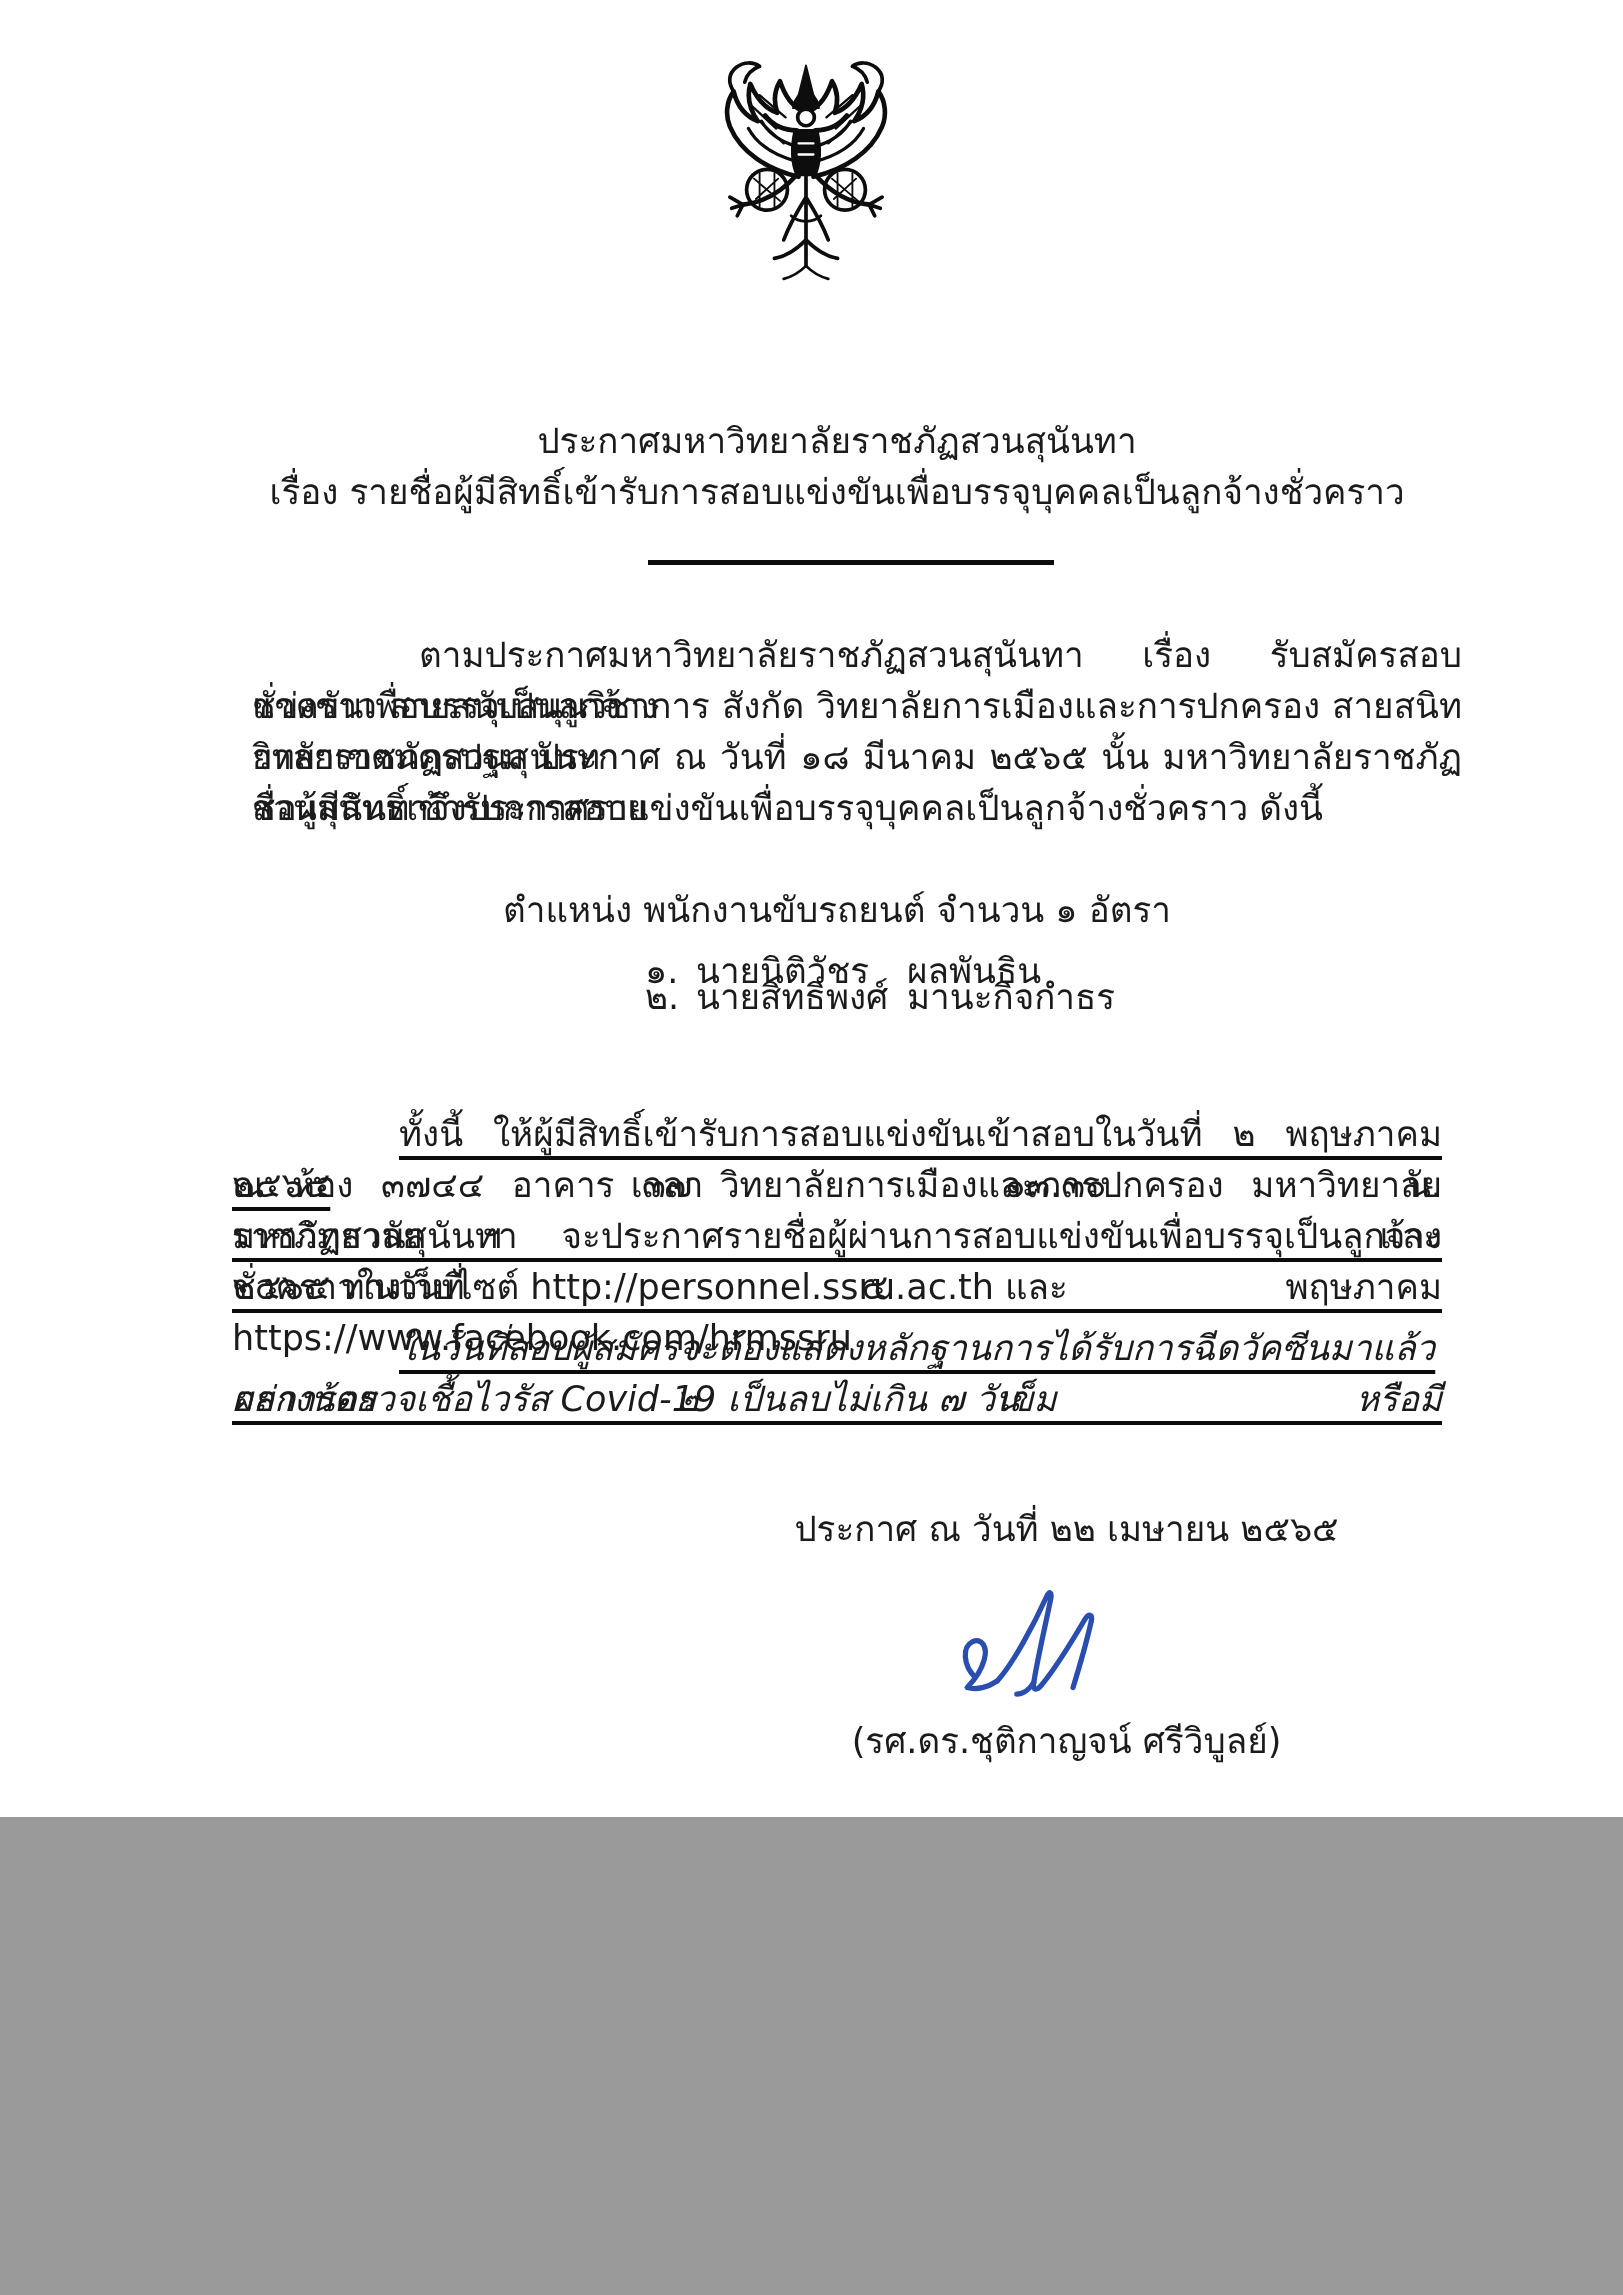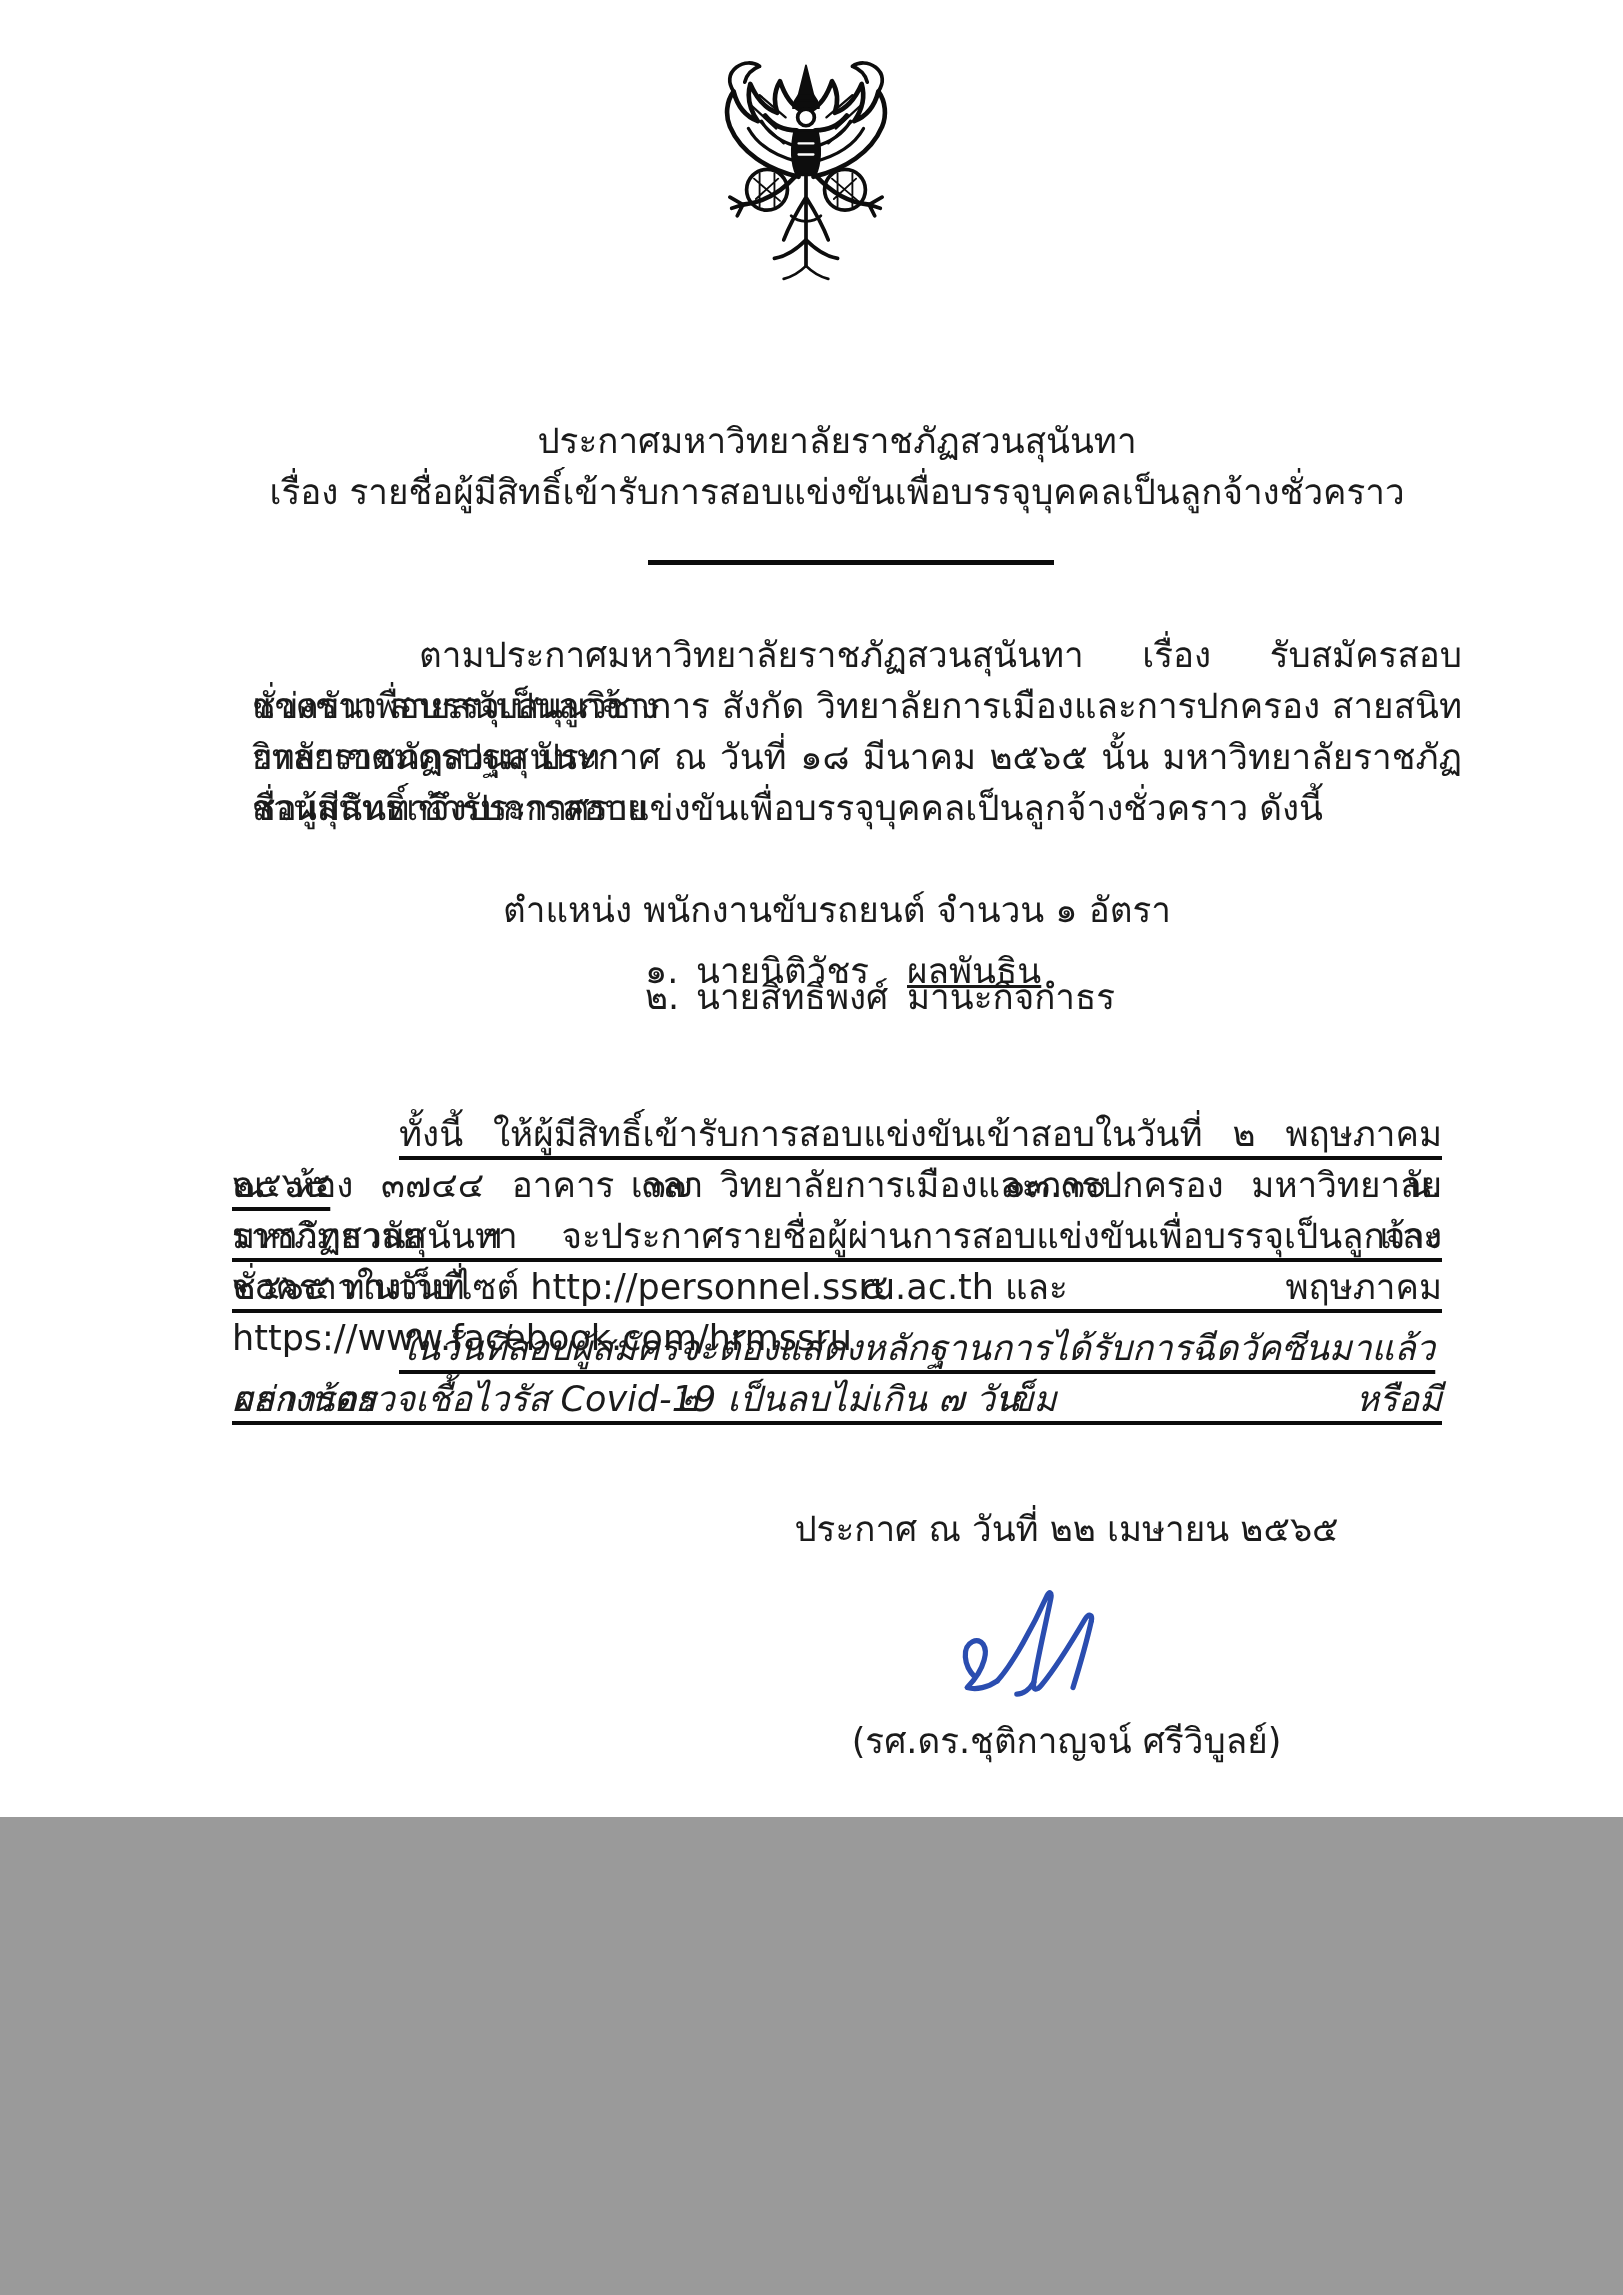--- a/index.html
+++ b/index.html
@@ -90,21 +90,21 @@
 
   <div class="abs text-block" style="top:630px;margin-left:20px;">
     <div class="line indent">ตามประกาศมหาวิทยาลัยราชภัฏสวนสุนันทา  เรื่อง  รับสมัครสอบแข่งขันเพื่อบรรจุเป็นลูกจ้าง</div>
     <div class="line">ชั่วคราว  สายสนับสนุนวิชาการ  สังกัด  วิทยาลัยการเมืองและการปกครอง  สายสนิทยาลัยราชภัฏสวนสุนันทา</div>
     <div class="line">วิทยาเขตนครปฐม ประกาศ ณ วันที่ ๑๘ มีนาคม ๒๕๖๕ นั้น มหาวิทยาลัยราชภัฏสวนสุนันทาจึงประกาศราย</div>
     <div class="line no-just">ชื่อผู้มีสิทธิ์เข้ารับการสอบแข่งขันเพื่อบรรจุบุคคลเป็นลูกจ้างชั่วคราว ดังนี้</div>
   </div>
 
   <div class="abs center-col bold" style="top:885px;">ตำแหน่ง พนักงานขับรถยนต์ จำนวน ๑ อัตรา</div>
 
-  <div class="name-row" style="top:946px;text-decoration:underline;">
+  <div class="name-row" style="top:946px;">
     <span class="name-no">๑.</span><span class="name-first">นายนิติวัชร</span><span>ผลพันธิน</span>
   </div>
   <div class="name-row" style="top:972px;">
     <span class="name-no">๒.</span><span class="name-first">นายสิทธิพงศ์</span><span>มานะกิจกำธร</span>
   </div>
 
   <div class="abs text-block" style="top:1109px;">
     <div class="line indent"><span class="u">ทั้งนี้  ให้ผู้มีสิทธิ์เข้ารับการสอบแข่งขันเข้าสอบในวันที่  ๒  พฤษภาคม  ๒๕๖๕</span><span>  เวลา  ๑๓.๓๐  น.</span></div>
     <div class="line">ณ  ห้อง  ๓๗๔๔  อาคาร  ๓๗  วิทยาลัยการเมืองและการปกครอง  มหาวิทยาลัยราชภัฏสวนสุนันทา  และ</div>
     <div class="line"><span class="u">มหาวิทยาลัย ฯ  จะประกาศรายชื่อผู้ผ่านการสอบแข่งขันเพื่อบรรจุเป็นลูกจ้างชั่วคราวในวันที่  ๕  พฤษภาคม</span></div>

